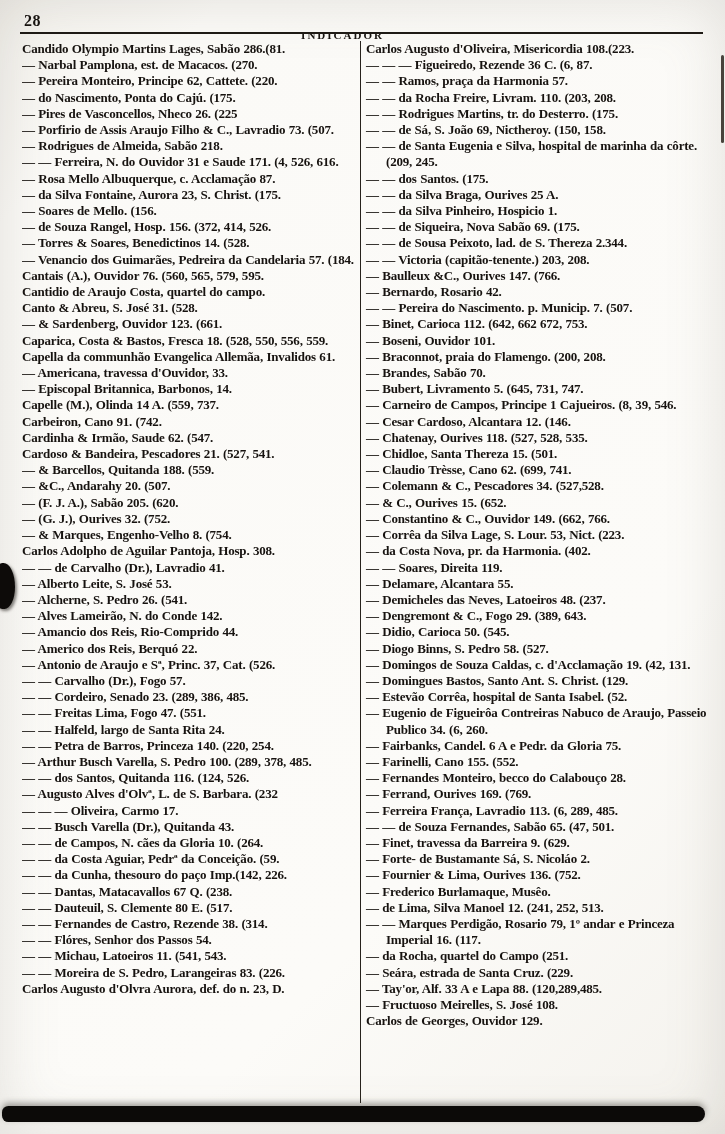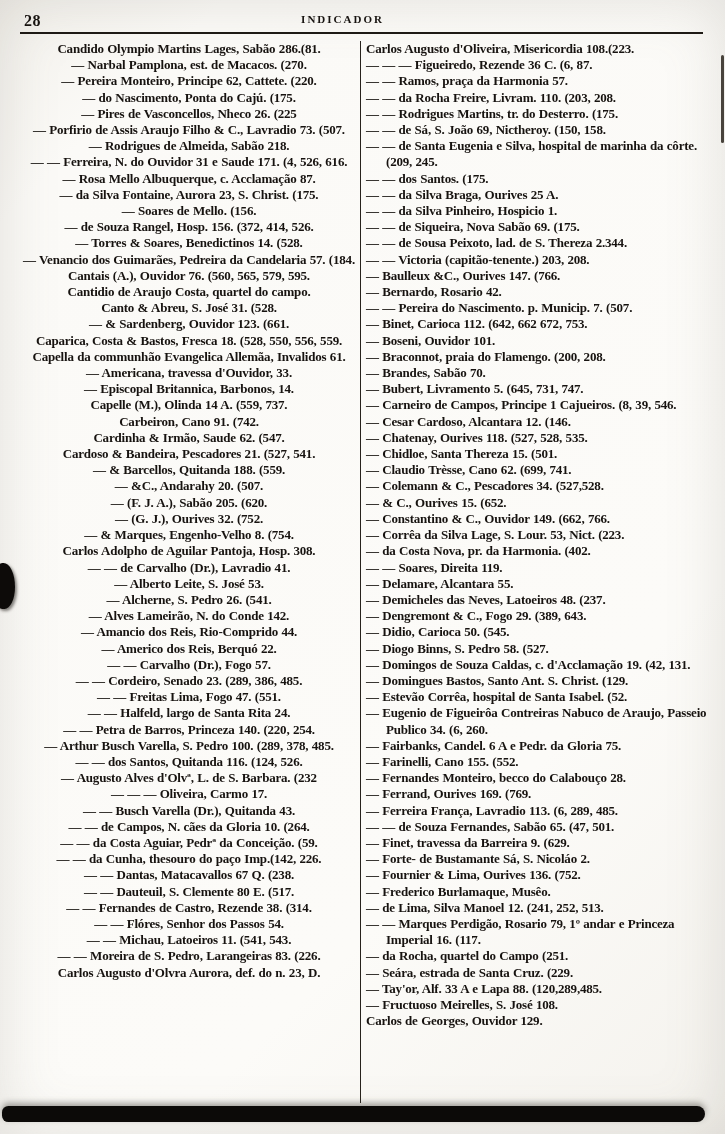--- a/index.html
+++ b/index.html
@@ -14,33 +14,33 @@
     background: linear-gradient(135deg, #f3f1ec 0%, #fbfaf7 12%, #fcfbf8 70%, #f4f2ed 100%);
     box-shadow: inset 0 0 60px rgba(110,104,92,0.18);
     color: #171310;
   }
   .header { position: absolute; top: 10px; left: 24px; right: 24px; height: 20px; }
   .pagenum {
     position: absolute; left: 0; top: 2px;
     font-weight: bold; font-size: 16px; letter-spacing: 0.5px;
   }
   .title {
-    position: absolute; left: 0; right: 40px; top: 3px;
+    position: absolute; left: 0; right: 40px; top: 19px;
     text-align: center; font-weight: bold; font-size: 11px; letter-spacing: 2px;
   }
   .header-rule {
     position: absolute; top: 32px; left: 20px; right: 22px; height: 2px;
     background: #1e1a15;
   }
   .columns {
     position: absolute; top: 41px; left: 22px; right: 10px; height: 1062px;
     display: flex;
   }
   .col { overflow: hidden; }
-  .col-left  { width: 334px; padding-right: 4px; text-align: center; }
+  .col-left  { width: 334px; padding-right: 4px; }
   .col-divider { width: 1px; background: #27221c; }
   .col-right { flex: 1; padding-left: 5px; }
   .entry {
     font-size: 13px; line-height: 16.2px; font-weight: bold;
     letter-spacing: -0.2px; word-spacing: 0.4px;
     padding-left: 20px; text-indent: -20px;
     white-space: normal;
   }
   .ink-blot {
     position: absolute; left: -7px; top: 563px; width: 22px; height: 46px;
@@ -102,20 +102,21 @@
         <div class="entry">— (F. J. A.), Sabão 205. (620.</div>
         <div class="entry">— (G. J.), Ourives 32. (752.</div>
         <div class="entry">— &amp; Marques, Engenho-Velho 8. (754.</div>
         <div class="entry">Carlos Adolpho de Aguilar Pantoja, Hosp. 308.</div>
         <div class="entry">— — de Carvalho (Dr.), Lavradio 41.</div>
         <div class="entry">— Alberto Leite, S. José 53.</div>
         <div class="entry">— Alcherne, S. Pedro 26. (541.</div>
         <div class="entry">— Alves Lameirão, N. do Conde 142.</div>
         <div class="entry">— Amancio dos Reis, Rio-Comprido 44.</div>
         <div class="entry">— Americo dos Reis, Berquó 22.</div>
+        <div class="entry">— Antonio de Araujo e Sª, Princ. 37, Cat. (526.</div>
         <div class="entry">— — Carvalho (Dr.), Fogo 57.</div>
         <div class="entry">— — Cordeiro, Senado 23. (289, 386, 485.</div>
         <div class="entry">— — Freitas Lima, Fogo 47. (551.</div>
         <div class="entry">— — Halfeld, largo de Santa Rita 24.</div>
         <div class="entry">— — Petra de Barros, Princeza 140. (220, 254.</div>
         <div class="entry">— Arthur Busch Varella, S. Pedro 100. (289, 378, 485.</div>
         <div class="entry">— — dos Santos, Quitanda 116. (124, 526.</div>
         <div class="entry">— Augusto Alves d'Olvª, L. de S. Barbara. (232</div>
         <div class="entry">— — — Oliveira, Carmo 17.</div>
         <div class="entry">— — Busch Varella (Dr.), Quitanda 43.</div>

